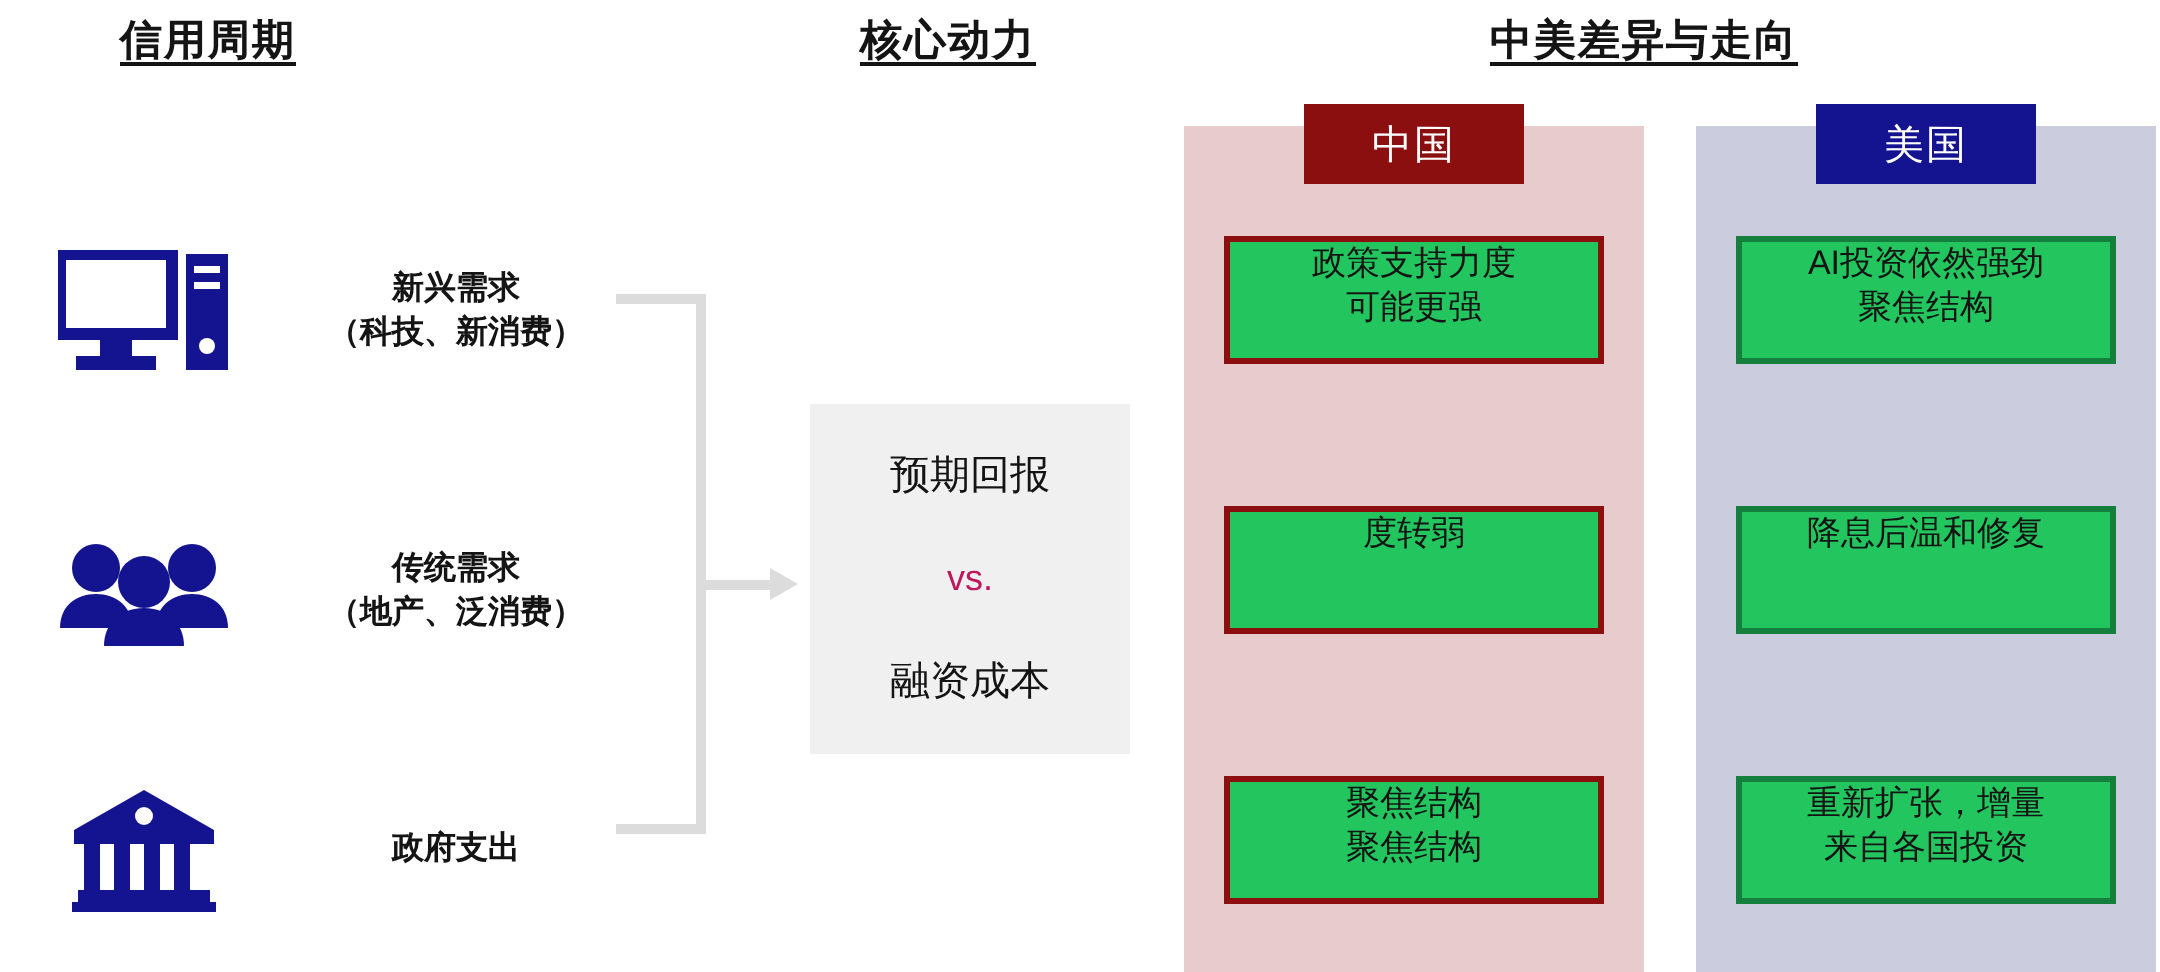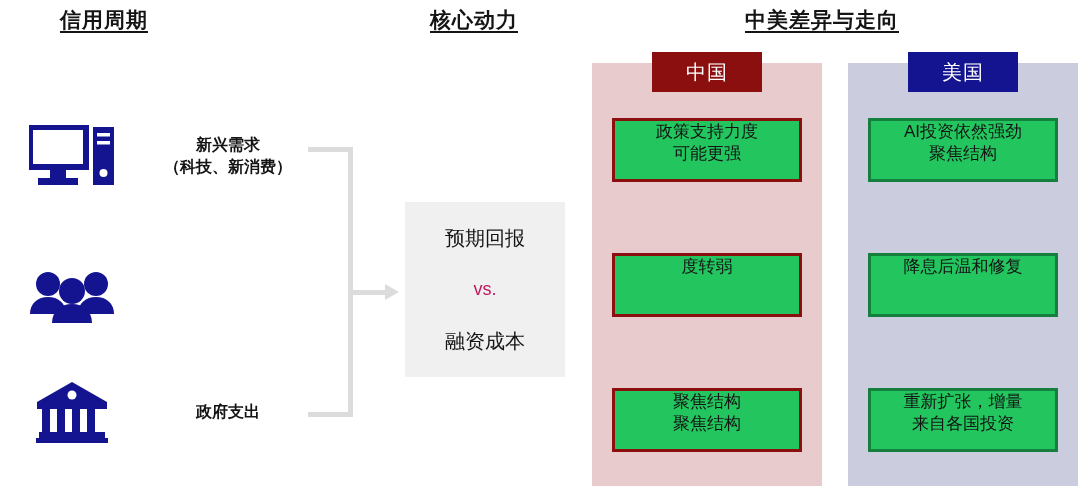--- a/index.html
+++ b/index.html
@@ -26,21 +26,21 @@
     letter-spacing:1px;
   }
   #heading-credit{left:60px;top:6px;}
   #heading-driver{left:430px;top:6px;}
   #heading-compare{left:745px;top:6px;}
 
   
   .drv-row{position:absolute;left:0;width:330px;height:96px;}
   #drv-row-0{top:108px;}
   #drv-row-1{top:248px;}
-  #drv-row-2{top:364px;}
+  #drv-row-2{top:377px;}
 
   .drv-icon{
     position:absolute;left:18px;top:0;width:108px;height:96px;
     display:flex;align-items:center;justify-content:center;
   }
   .drv-text{
     position:absolute;left:128px;top:0;width:200px;height:96px;
     display:flex;flex-direction:column;align-items:center;justify-content:center;
     text-align:center;
   }
@@ -128,20 +128,24 @@
   <div class="drv-row" id="drv-row-1">
     <div class="drv-icon">
       <svg width="86" height="56" viewBox="0 0 86 56" aria-hidden="true">
         <circle cx="19" cy="16" r="12" fill="#141491"></circle>
         <path d="M1 46c0-11 8-17 18-17s18 6 18 17z" fill="#141491"></path>
         <circle cx="67" cy="16" r="12" fill="#141491"></circle>
         <path d="M49 46c0-11 8-17 18-17s18 6 18 17z" fill="#141491"></path>
         <circle cx="43" cy="23" r="13" fill="#141491"></circle>
         <path d="M23 55c0-12 9-19 20-19s20 7 20 19z" fill="#141491"></path>
       </svg>
+    </div>
+    <div class="drv-text">
+      <div class="drv-title">传统需求</div>
+      <div class="drv-sub">（地产、泛消费）</div>
     </div>
   </div>
 
   <div class="drv-row" id="drv-row-2">
     <div class="drv-icon">
       <svg width="74" height="64" viewBox="0 0 74 64" aria-hidden="true">
         <path d="M37 2 2 22h70z" fill="#141491"></path>
         <circle cx="37" cy="15" r="4.5" fill="#ffffff"></circle>
         <rect x="2" y="22" width="70" height="7" fill="#141491"></rect>
         <rect x="7" y="29" width="8" height="23" fill="#141491"></rect>

